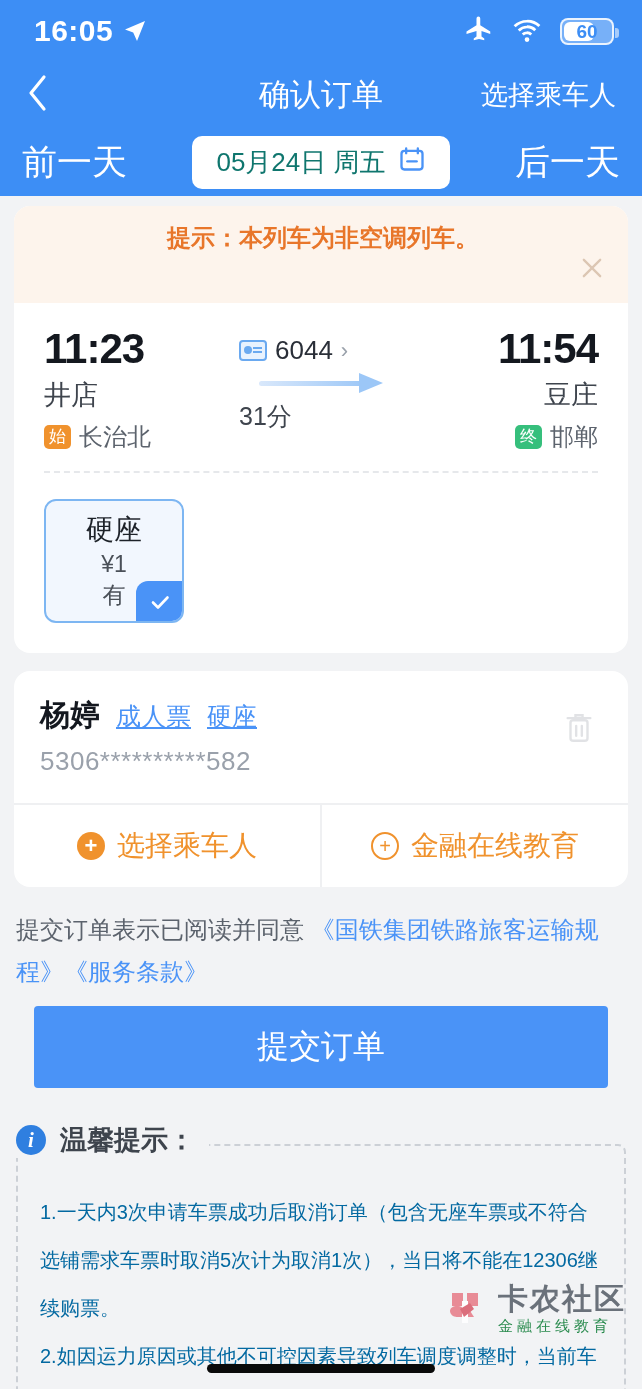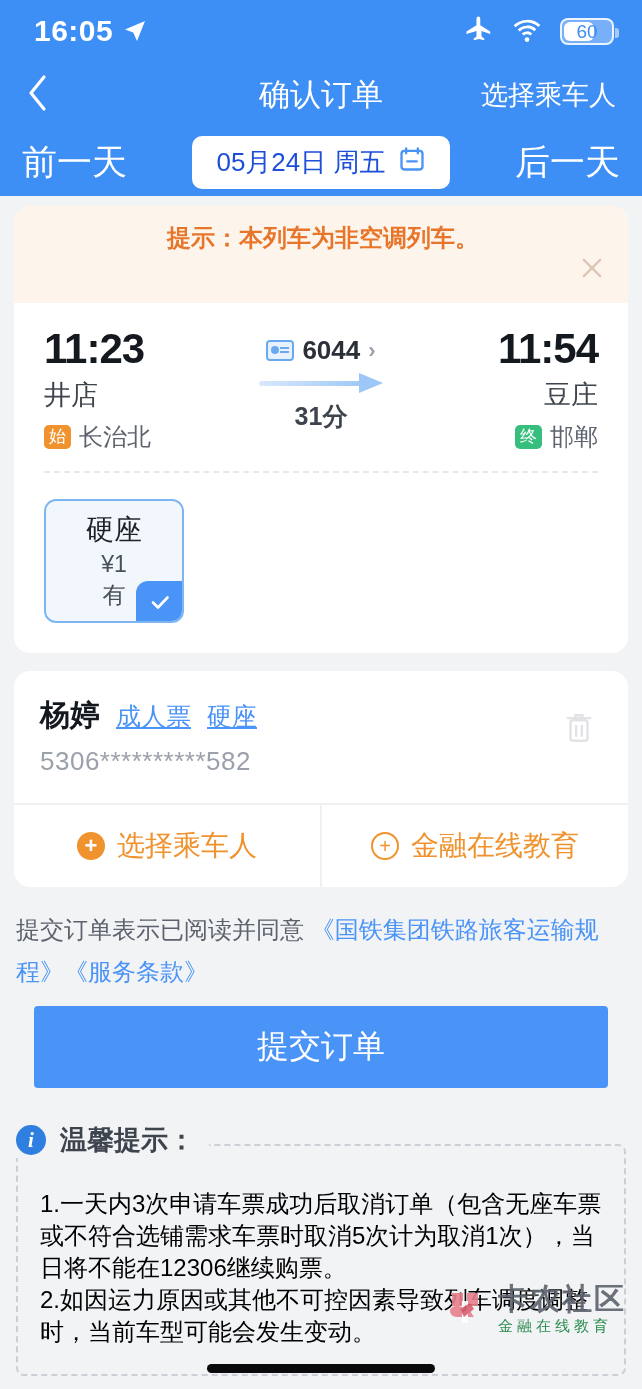--- a/index.html
+++ b/index.html
@@ -40,41 +40,41 @@
     content: ""; position: absolute; right: -7px; top: 8px;
     width: 4px; height: 10px; border-radius: 0 3px 3px 0;
     background: rgba(255,255,255,.55);
   }
   .battery .fill {
     position: absolute; left: 2px; top: 2px; bottom: 2px;
     width: 60%; background: #fff; border-radius: 6px;
   }
   .battery .lvl {
     position: relative; z-index: 2; width: 100%; text-align: center;
-    font-size: 19px; font-weight: 400; color: #3d8ef5; line-height: 23px;
+    font-size: 19px; font-weight: 700; color: #3d8ef5; line-height: 23px;
   }
 
   .navbar {
     height: 66px; display: flex; align-items: center;
     padding: 0 26px; color: #fff; position: relative;
   }
   .nav-back { width: 40px; font-size: 34px; line-height: 1; cursor: pointer; }
   .nav-title {
     position: absolute; left: 0; right: 0; text-align: center;
     font-size: 31px; font-weight: 500; pointer-events: none;
   }
   .nav-right { margin-left: auto; font-size: 27px; z-index: 2; }
 
   .datebar {
     height: 68px; display: flex; align-items: center; justify-content: space-between;
     padding: 0 22px; color: #fff;
   }
   .datebar .side { font-size: 35px; }
   .date-pill {
-    background: #fff; color: #1d4ed8; border-radius: 10px;
+    background: #fff; color: #0f766e; border-radius: 10px;
     padding: 9px 24px; display: flex; align-items: center; gap: 12px;
     font-size: 26px; font-weight: 500;
   }
 
   
   .card {
     background: #fff; border-radius: 16px; margin: 0 14px;
     overflow: hidden;
   }
   #train-card { margin-top: 10px; }
@@ -96,21 +96,21 @@
   .trip-badge-row { margin-top: 8px; display: flex; align-items: center; gap: 8px; }
   .trip-col.right .trip-badge-row { justify-content: flex-end; }
   .tag {
     font-size: 17px; color: #fff; border-radius: 5px;
     padding: 2px 5px; line-height: 20px; font-weight: 500;
   }
   .tag.start { background: #f0922d; }
   .tag.end { background: #36bf7c; }
   .trip-endpoint { font-size: 24px; color: #5c636d; }
 
-  .trip-mid { flex: 1; text-align: center; padding-top: 10px; font-weight: bold; }
+  .trip-mid { flex: 1; padding-top: 10px; }
   .train-no {
     display: inline-flex; align-items: center; gap: 8px;
     font-size: 26px; color: #2a2f38;
   }
   .idcard {
     width: 28px; height: 21px; border: 2px solid #6aa9f0; border-radius: 4px;
     background: #e8f2fe; display: inline-block; position: relative;
   }
   .idcard::before {
     content:""; position:absolute; left:3px; top:4px; width:8px; height:8px;
@@ -206,21 +206,21 @@
     width: 30px; height: 30px; border-radius: 50%; background: #2f7fe0;
     color: #fff; font-size: 21px; font-style: italic; font-weight: 700;
     text-align: center; line-height: 30px;
     font-family: "Liberation Serif", serif;
   }
   .tips-title { font-size: 27px; font-weight: 700; color: #3e444d; }
   .tips-box {
     border: 2px dashed #ccd0d6; border-radius: 8px; padding: 30px 22px 26px 22px;
     margin-top: -22px; padding-top: 42px;
   }
-  .tips-p { font-size: 24px; line-height: 32px; color: #000000; }
+  .tips-p { font-size: 20px; line-height: 48px; color: #0369a1; }
 
   
   .watermark {
     position: absolute; right: 16px; bottom: 54px;
     display: flex; align-items: center; gap: 10px; opacity: .9;
   }
   .wm-mark { width: 46px; height: 46px; position: relative; }
   .wm-txt-main {
     font-size: 30px; font-weight: 800; color: #5c636d; letter-spacing: 2px;
     line-height: 30px;

